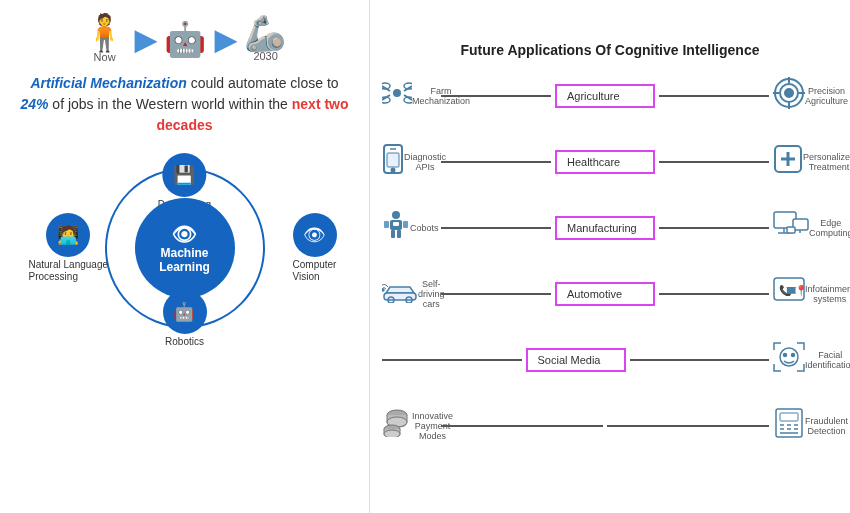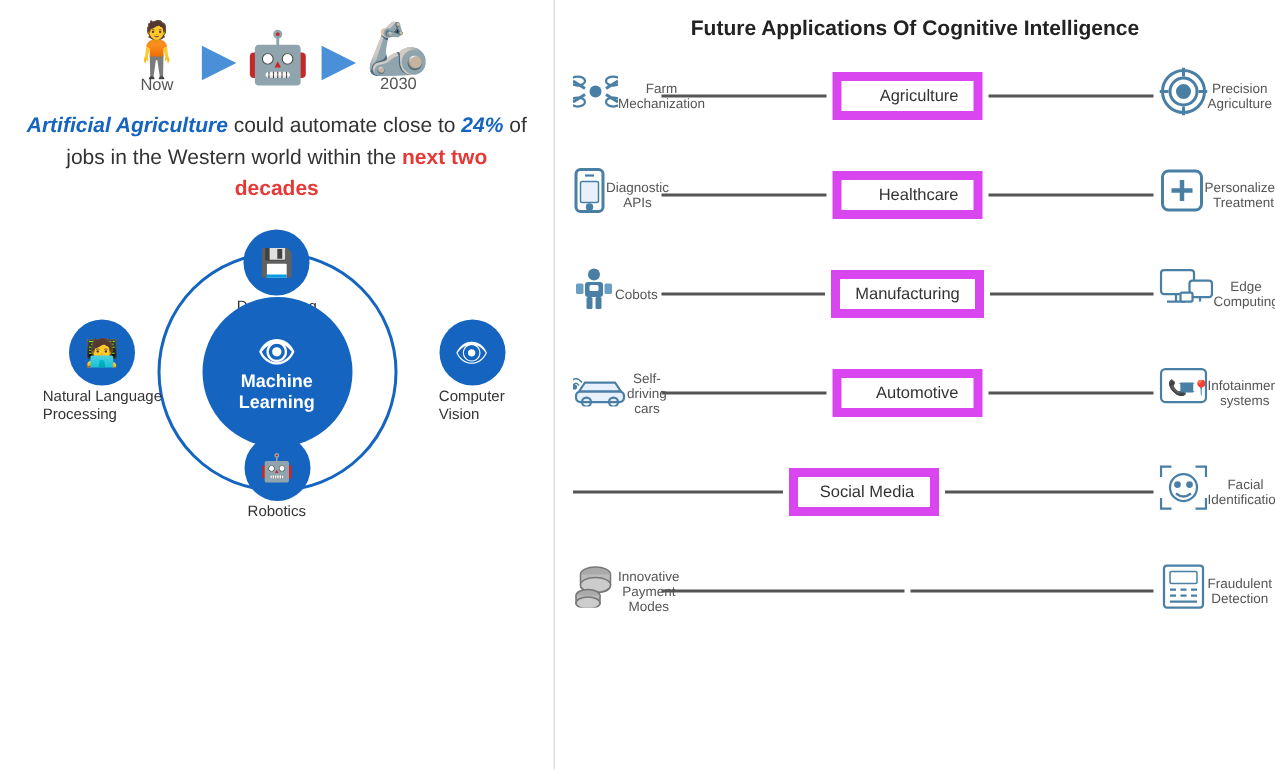--- a/index.html
+++ b/index.html
@@ -165,20 +165,21 @@
       padding: 10px 12px;
       display: flex;
       flex-direction: column;
     }
     .right-title {
       text-align: center;
       font-size: 14px;
       font-weight: bold;
       color: #222;
       margin-bottom: 8px;
+      margin-top: 32px;
     }
 
     
     .app-rows {
       display: flex;
       flex-direction: column;
       gap: 6px;
       flex: 1;
     }
     .app-row {
@@ -200,27 +201,27 @@
       font-size: 26px;
       line-height: 1;
       margin-bottom: 2px;
     }
     .app-line-left {
       flex: 1;
       height: 1.5px;
       background: #555;
     }
     .app-center-box {
-      border: 6px solid #d946ef;
+      border: 2px solid #d946ef;
       padding: 4px 10px;
       font-size: 11px;
       color: #333;
       white-space: nowrap;
       min-width: 100px;
-      text-align: right;
+      text-align: left;
     }
     .app-line-right {
       flex: 1;
       height: 1.5px;
       background: #555;
     }
     .app-right-icon {
       width: 65px;
       display: flex;
       flex-direction: row;
@@ -265,21 +266,21 @@
       <div class="evo-icon" style="font-size:34px;">🤖</div>
     </div>
     <div class="arrow-right">▶</div>
     <div class="evo-figure">
       <div class="evo-icon" style="font-size:34px;">🦾</div>
       <div>2030</div>
     </div>
   </div>
 
   <div class="headline">
-    <span class="highlight-blue">Artificial Agriculture</span>
+    <span class="highlight-blue">Artificial Mechanization</span>
     <span> could automate close to </span>
     <span class="highlight-blue">24%</span>
     <span> of jobs in the Western world within the </span>
     <span class="highlight-red">next two decades</span>
   </div>
 
   <div class="ml-section">
 
     <div class="circle-diagram">
 

